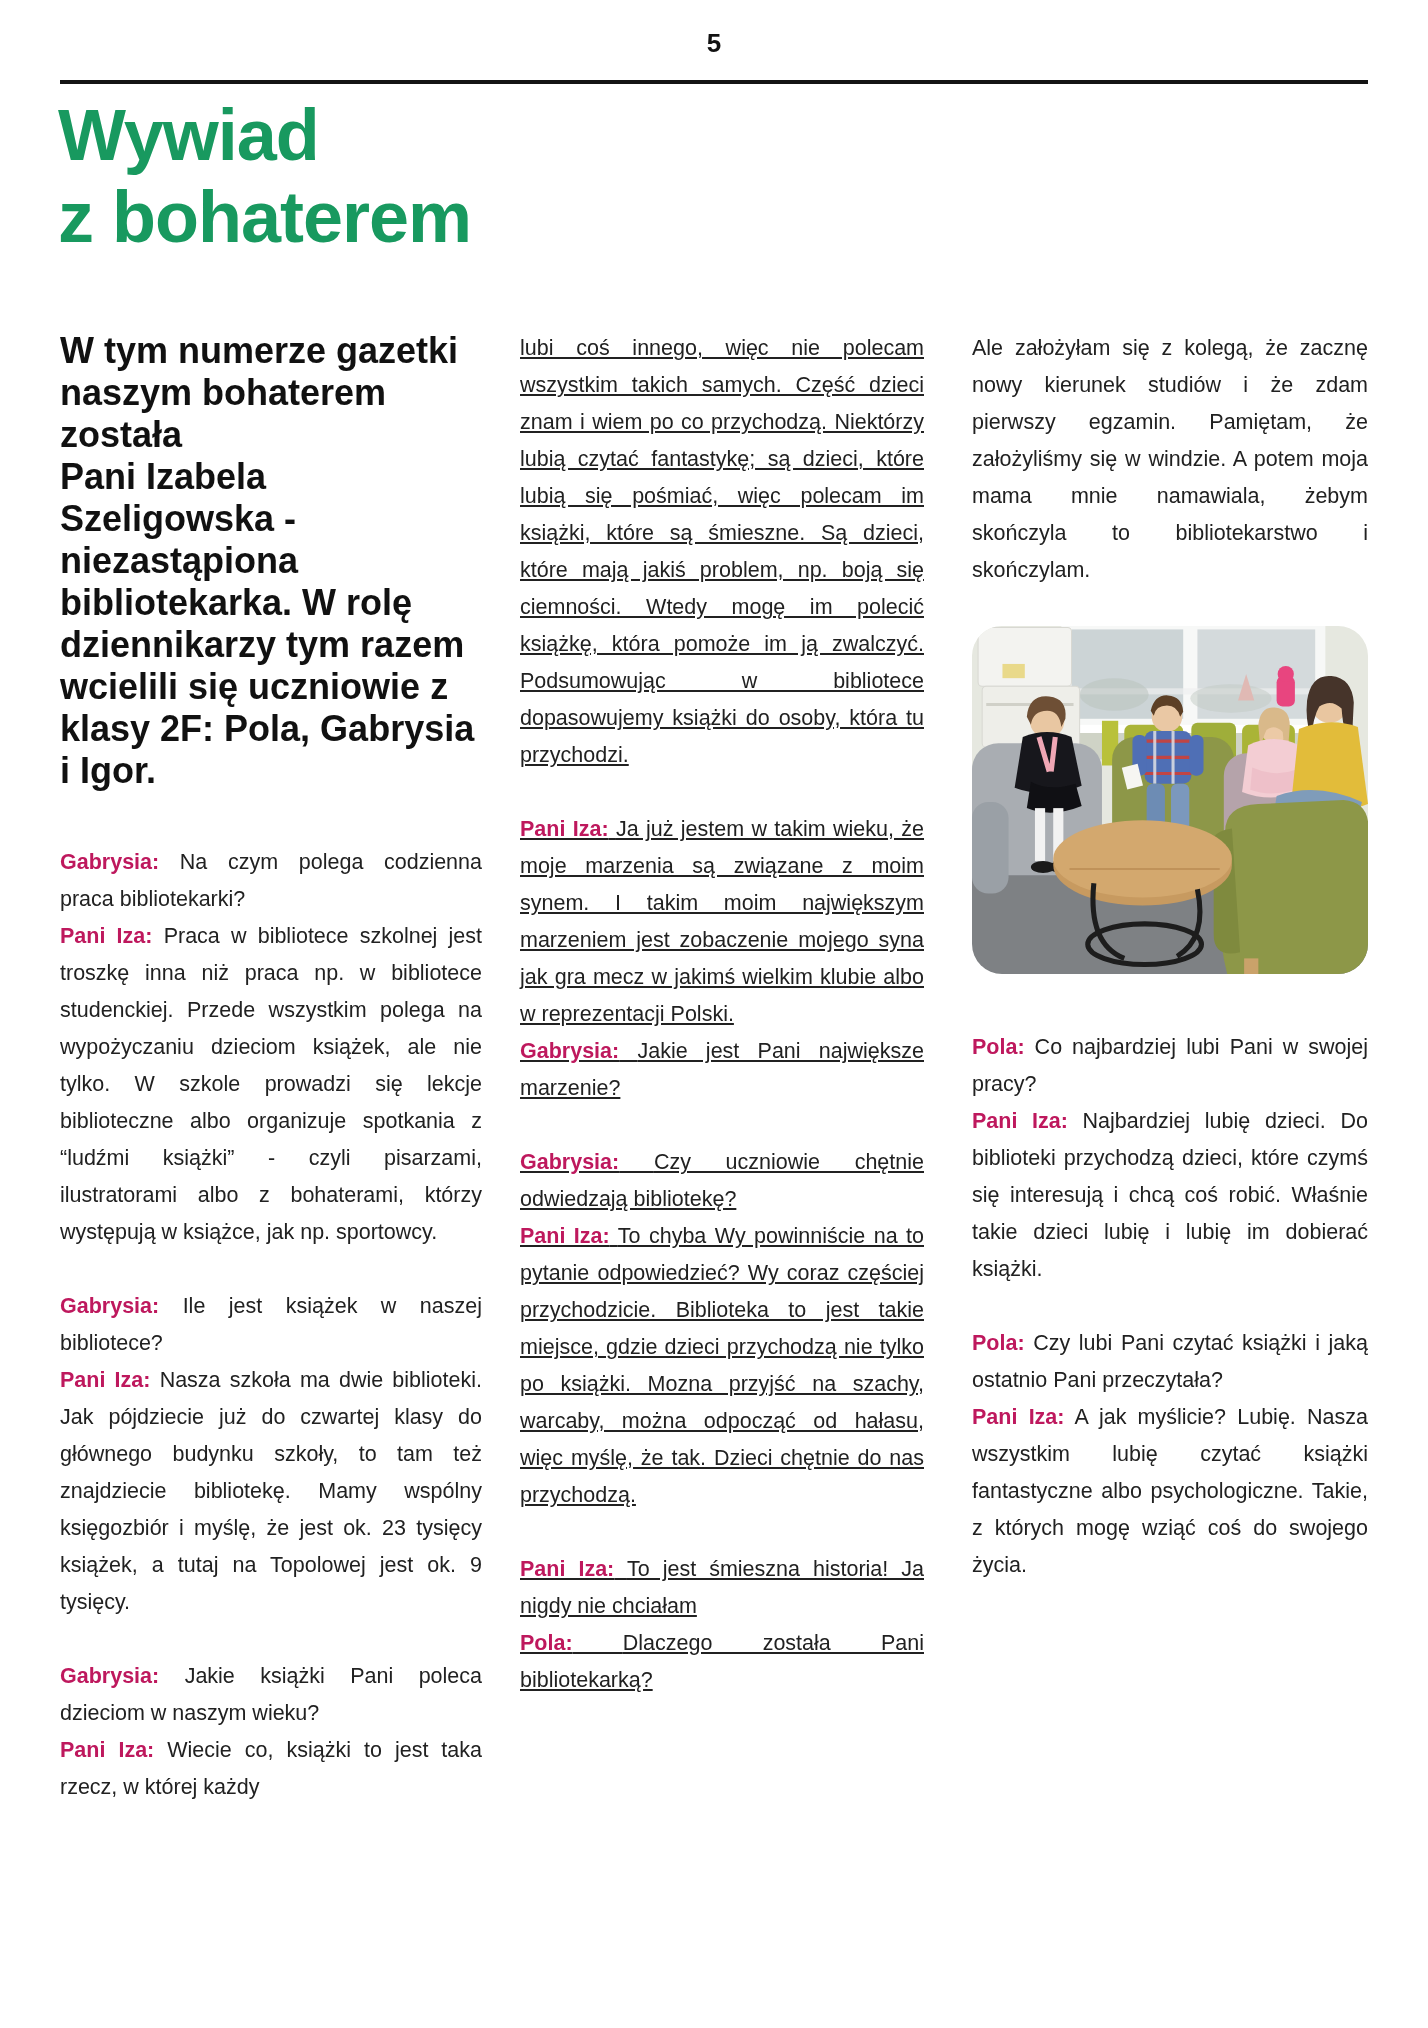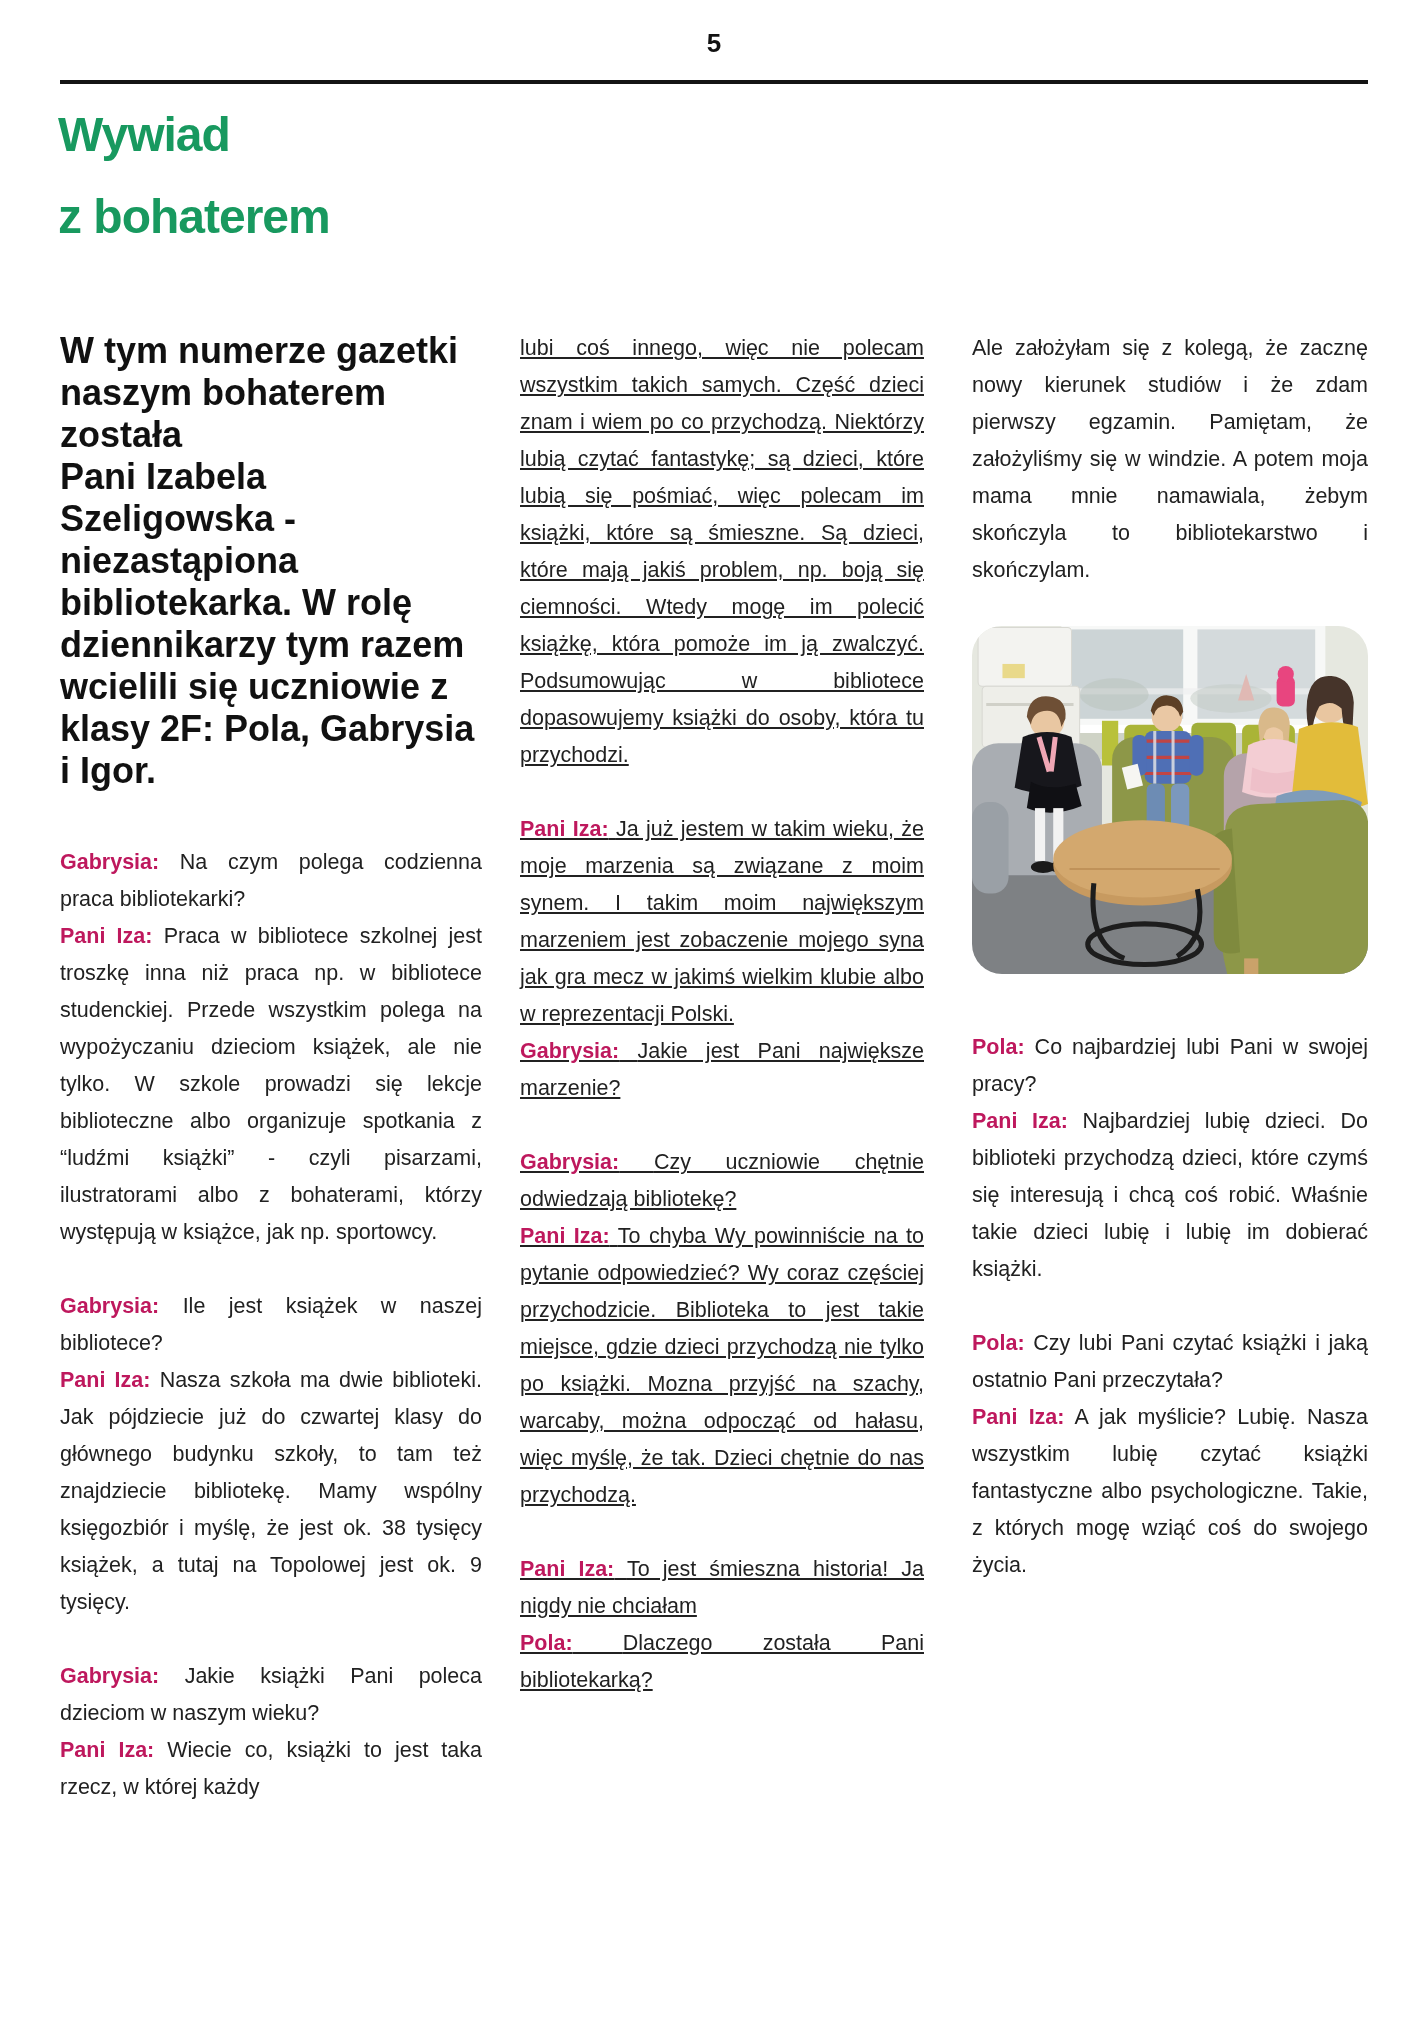--- a/index.html
+++ b/index.html
@@ -11,21 +11,21 @@
   .page-number {
     position:absolute; top:28px; left:0; right:0; text-align:center;
     font-size:26px; font-weight:700; color:#111;
   }
   .header-rule {
     position:absolute; top:80px; left:60px; width:1308px; height:4px;
     background:#141414;
   }
   .article-title {
     position:absolute; top:94px; left:58px; margin:0;
-    font-size:48px; line-height:82px; font-weight:700; letter-spacing:-1px;
+    font-size:72px; line-height:82px; font-weight:700; letter-spacing:-1px;
   }
   .article-title span { display:block; }
   .col { position:absolute; top:330px; }
   .col1 { left:60px;  width:422px; }
   .col2 { left:520px; width:404px;text-decoration:underline; }
   .col3 { left:972px; width:396px; }
   .intro {
     margin:0 0 52px 0; font-weight:700; font-size:36px; line-height:42px;
     color:#111; white-space:pre-line; text-align:left;
   }
@@ -63,21 +63,21 @@
 klasy 2F: Pola, Gabrysia
 i Igor.</p>
 
     <div class="group">
       <p class="qa"><span class="speaker">Gabrysia:</span> <span>Na czym polega codzienna praca bibliotekarki?</span></p>
       <p class="qa"><span class="speaker">Pani Iza:</span> <span>Praca w bibliotece szkolnej jest troszkę inna niż praca np. w bibliotece studenckiej. Przede wszystkim polega na wypożyczaniu dzieciom książek, ale nie tylko. W szkole prowadzi się lekcje biblioteczne albo organizuje spotkania z “ludźmi książki” - czyli pisarzami, ilustratorami albo z bohaterami, którzy występują w książce, jak np. sportowcy.</span></p>
     </div>
 
     <div class="group">
       <p class="qa"><span class="speaker">Gabrysia:</span> <span>Ile jest książek w naszej bibliotece?</span></p>
-      <p class="qa"><span class="speaker">Pani Iza:</span> <span>Nasza szkoła ma dwie biblioteki. Jak pójdziecie już do czwartej klasy do głównego budynku szkoły, to tam też znajdziecie bibliotekę. Mamy wspólny księgozbiór i myślę, że jest ok. 38 tysięcy książek, a tutaj na Topolowej jest ok. 9 tysięcy.</span></p>
+      <p class="qa"><span class="speaker">Pani Iza:</span> <span>Nasza szkoła ma dwie biblioteki. Jak pójdziecie już do czwartej klasy do głównego budynku szkoły, to tam też znajdziecie bibliotekę. Mamy wspólny księgozbiór i myślę, że jest ok. 23 tysięcy książek, a tutaj na Topolowej jest ok. 9 tysięcy.</span></p>
     </div>
 
     <div class="group">
       <p class="qa"><span class="speaker">Gabrysia:</span> <span>Jakie książki Pani poleca dzieciom w naszym wieku?</span></p>
       <p class="qa"><span class="speaker">Pani Iza:</span> <span>Wiecie co, książki to jest taka rzecz, w której każdy</span></p>
     </div>
   </div>
 
   <div class="col col2">
     <div class="group">

